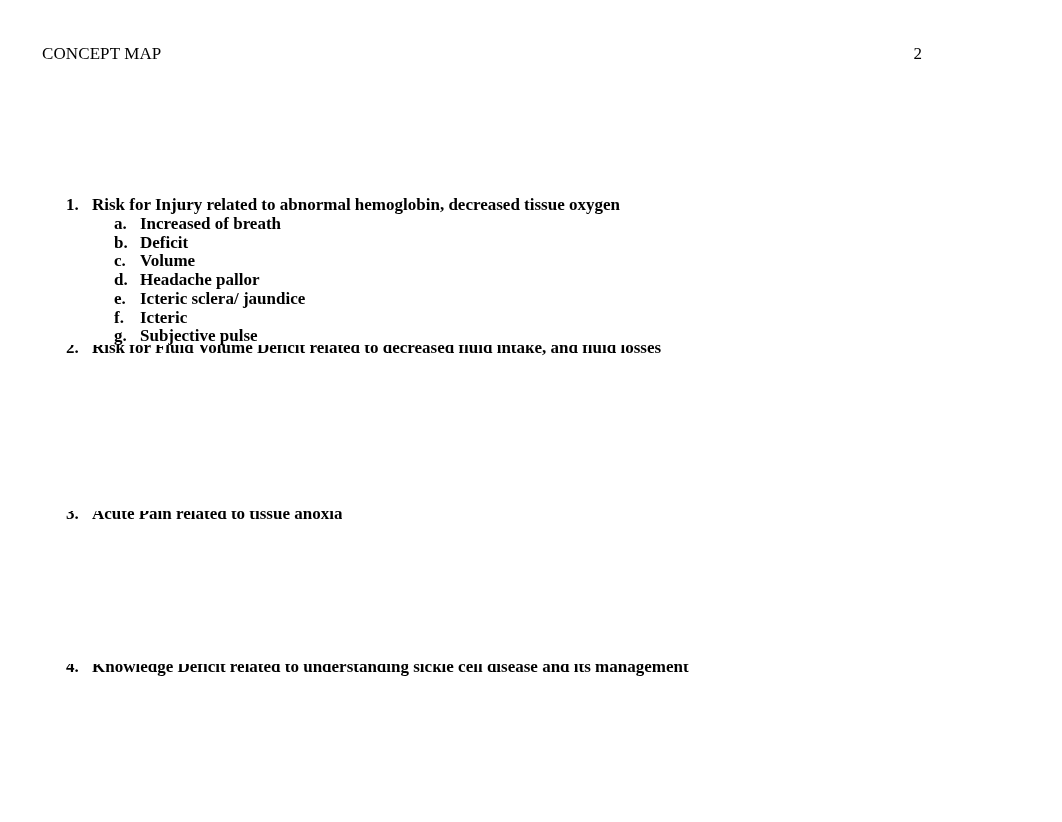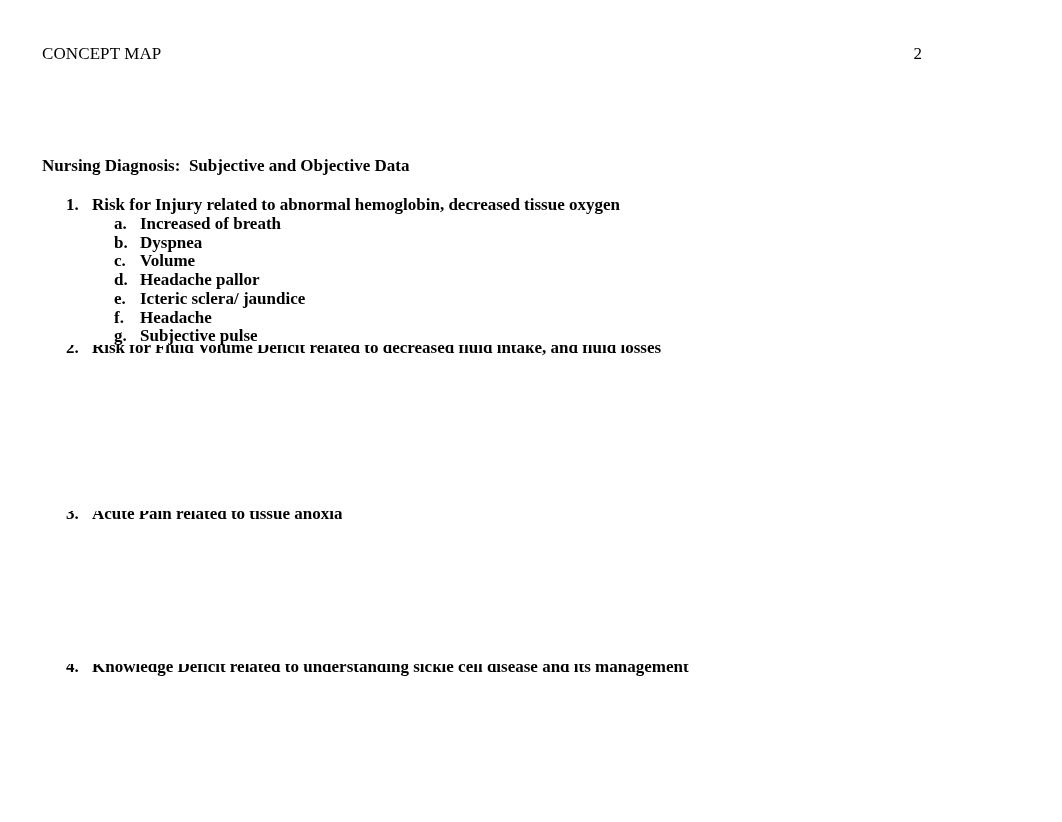--- a/index.html
+++ b/index.html
@@ -102,50 +102,49 @@
 </head>
 <body>
 
 <div class="page">
 
   <div class="header-row">
     <span class="header-title">CONCEPT MAP</span>
     <span class="header-pageno">2</span>
   </div>
 
-  <div class="section-heading">Nursing Diagnosis:  Subjective and Objective Data</div>
 
   <div class="list-item lvl1" style="top:195px;">
     <span class="marker">1.</span>
     <span class="text">Risk for Injury related to abnormal hemoglobin, decreased tissue oxygen</span>
   </div>
 
   <div class="list-item lvl2" style="top:214px;">
     <span class="marker">a.</span>
     <span class="text">Increased of breath</span>
   </div>
   <div class="list-item lvl2" style="top:232.7px;">
     <span class="marker">b.</span>
-    <span class="text">Dyspnea</span>
+    <span class="text">Deficit</span>
   </div>
   <div class="list-item lvl2" style="top:251.4px;">
     <span class="marker">c.</span>
     <span class="text">Volume</span>
   </div>
   <div class="list-item lvl2" style="top:270.1px;">
     <span class="marker">d.</span>
     <span class="text">Headache pallor</span>
   </div>
   <div class="list-item lvl2" style="top:288.8px;">
     <span class="marker">e.</span>
     <span class="text">Icteric sclera/ jaundice</span>
   </div>
   <div class="list-item lvl2" style="top:307.5px;">
     <span class="marker">f.</span>
-    <span class="text">Headache</span>
+    <span class="text">Icteric</span>
   </div>
   <div class="list-item lvl2" style="top:326.2px;">
     <span class="marker">g.</span>
     <span class="text">Subjective pulse</span>
   </div>
 
   <div class="list-item lvl1 clipped" style="top:345px;">
     <div class="inner">
       <span class="marker">2.</span>
       <span class="text">Risk for Fluid Volume Deficit related to decreased fluid intake, and fluid losses</span>

